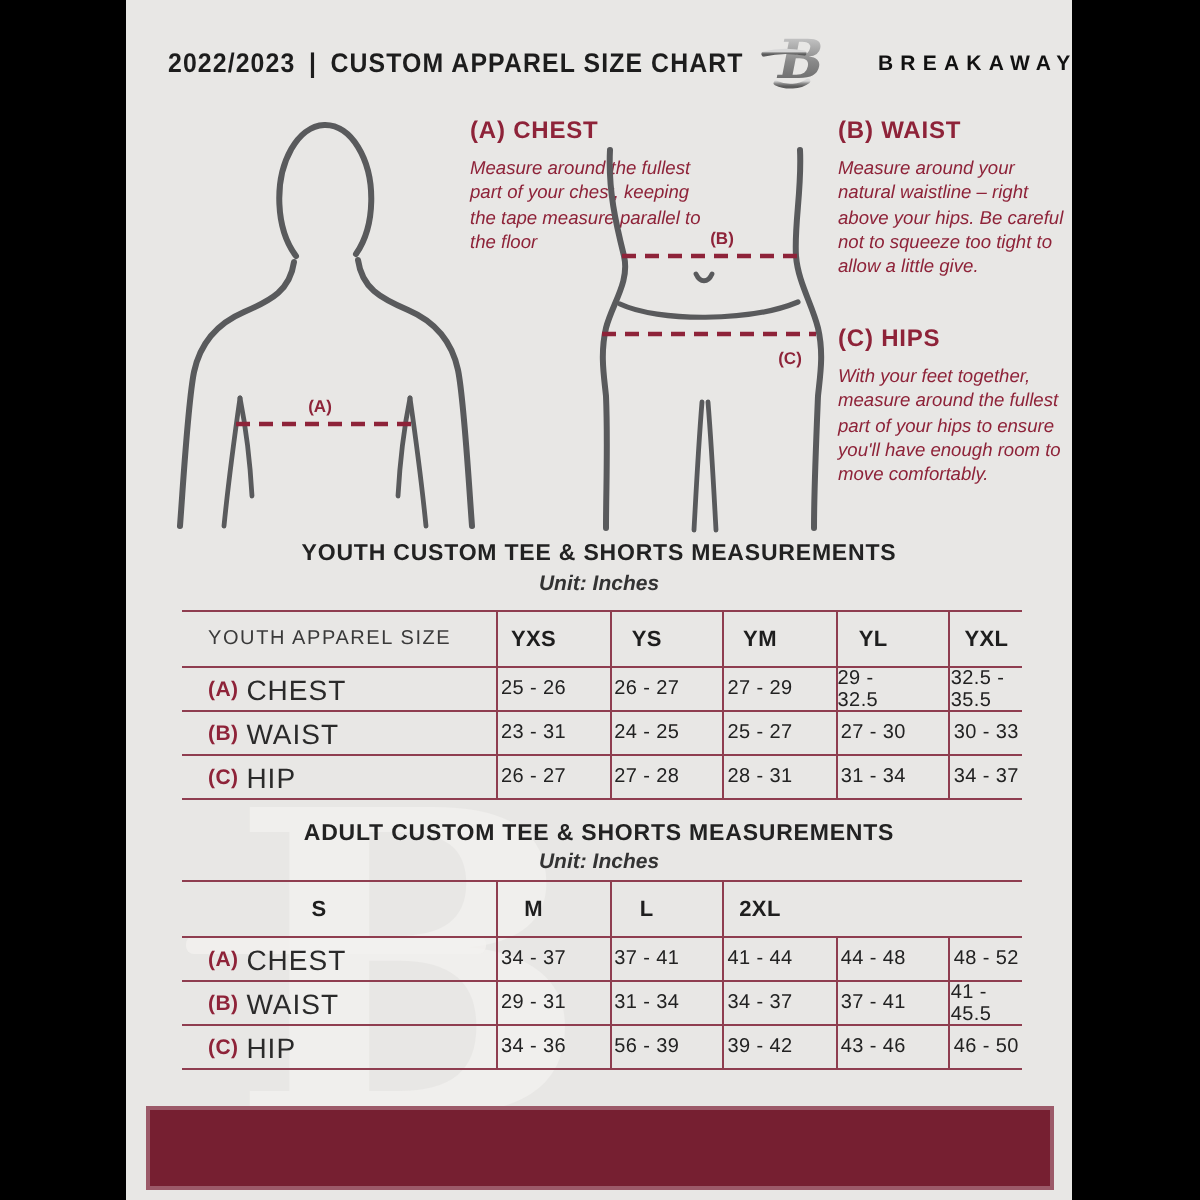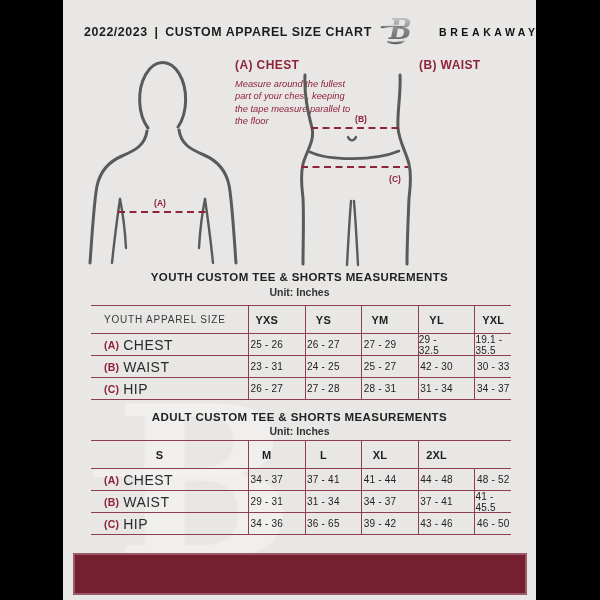--- a/index.html
+++ b/index.html
@@ -21,21 +21,21 @@
   .gb-chest{left:135px;top:58px;width:116px;margin-left:37px;}
   .gb-waist{left:356px;top:58px;width:116px;}
   .gb-hips{left:356px;top:162px;width:120px;}
 
   .fig-svg{position:absolute;left:0;top:0;z-index:1;}
 
   
   .sec-title{position:absolute;left:0;width:473px;text-align:center;font-size:11.5px;font-weight:700;
              color:#222;letter-spacing:.4px;}
   .sec-unit{position:absolute;left:0;width:473px;text-align:center;font-size:10.5px;font-weight:600;
-            color:#333;}
+            font-style:italic;color:#333;}
 
   
   .size-table{position:absolute;left:28px;width:420px;z-index:1;}
   .t-row{display:grid;grid-template-columns:137px repeat(5,1fr);border-top:1.5px solid #8f3e50;gap:20px;}
   .t-row.t-last{border-bottom:1.5px solid #8f3e50;}
   .t-cell{display:flex;align-items:center;justify-content:center;font-size:10px;color:#222;
           letter-spacing:.2px;}
   .t-cell + .t-cell{border-left:1.5px solid #8f3e50;}
   .t-head .t-cell{height:27px;font-weight:700;font-size:11px;color:#1e1e1e;}
   .t-body .t-cell{height:21px;}
@@ -104,20 +104,25 @@
       <text x="332" y="182">(C)</text>
     </g>
   </svg>
 
   <div class="guide-block gb-chest">
     <div class="guide-heading">(A) CHEST</div>
     <div class="guide-text">Measure around the fullest part of your chest, keeping the tape measure parallel to the floor</div>
   </div>
   <div class="guide-block gb-waist">
     <div class="guide-heading">(B) WAIST</div>
+    <div class="guide-text">Measure around your natural waistline – right above your hips. Be careful not to squeeze too tight to allow a little give.</div>
+  </div>
+  <div class="guide-block gb-hips">
+    <div class="guide-heading">(C) HIPS</div>
+    <div class="guide-text">With your feet together, measure around the fullest part of your hips to ensure you'll have enough room to move comfortably.</div>
   </div>
 
   <div class="watermark">B</div>
   <div class="watermark-bar"></div>
 
   <div class="sec-title" style="top:271px">YOUTH CUSTOM TEE &amp; SHORTS MEASUREMENTS</div>
   <div class="sec-unit" style="top:286px">Unit: Inches</div>
 
   <div class="size-table" style="top:305px">
     <div class="t-row t-head">
@@ -130,31 +135,31 @@
     </div>
     <div class="t-row t-body">
       <div class="t-cell t-label">
         <span class="row-code">(A)</span>
         <span class="row-name">CHEST</span>
       </div>
       <div class="t-cell">25 - 26</div>
       <div class="t-cell">26 - 27</div>
       <div class="t-cell">27 - 29</div>
       <div class="t-cell">29 - 32.5</div>
-      <div class="t-cell">19.1 - 35.5</div>
+      <div class="t-cell">32.5 - 35.5</div>
     </div>
     <div class="t-row t-body">
       <div class="t-cell t-label">
         <span class="row-code">(B)</span>
         <span class="row-name">WAIST</span>
       </div>
       <div class="t-cell">23 - 31</div>
       <div class="t-cell">24 - 25</div>
       <div class="t-cell">25 - 27</div>
-      <div class="t-cell">42 - 30</div>
+      <div class="t-cell">27 - 30</div>
       <div class="t-cell">30 - 33</div>
     </div>
     <div class="t-row t-body t-last">
       <div class="t-cell t-label">
         <span class="row-code">(C)</span>
         <span class="row-name">HIP</span>
       </div>
       <div class="t-cell">26 - 27</div>
       <div class="t-cell">27 - 28</div>
       <div class="t-cell">28 - 31</div>
@@ -164,21 +169,20 @@
   </div>
 
   <div class="sec-title" style="top:411px">ADULT CUSTOM TEE &amp; SHORTS MEASUREMENTS</div>
   <div class="sec-unit" style="top:425px">Unit: Inches</div>
 
   <div class="size-table" style="top:440px">
     <div class="t-row t-head">
       <div class="t-cell">S</div>
       <div class="t-cell">M</div>
       <div class="t-cell">L</div>
-      <div class="t-cell">XL</div>
       <div class="t-cell">2XL</div>
     </div>
     <div class="t-row t-body">
       <div class="t-cell t-label">
         <span class="row-code">(A)</span>
         <span class="row-name">CHEST</span>
       </div>
       <div class="t-cell">34 - 37</div>
       <div class="t-cell">37 - 41</div>
       <div class="t-cell">41 - 44</div>
@@ -195,21 +199,21 @@
       <div class="t-cell">34 - 37</div>
       <div class="t-cell">37 - 41</div>
       <div class="t-cell">41 - 45.5</div>
     </div>
     <div class="t-row t-body t-last">
       <div class="t-cell t-label">
         <span class="row-code">(C)</span>
         <span class="row-name">HIP</span>
       </div>
       <div class="t-cell">34 - 36</div>
-      <div class="t-cell">36 - 65</div>
+      <div class="t-cell">56 - 39</div>
       <div class="t-cell">39 - 42</div>
       <div class="t-cell">43 - 46</div>
       <div class="t-cell">46 - 50</div>
     </div>
   </div>
 
   <div class="bottom-band"></div>
 </div>
 
 </body></html>

